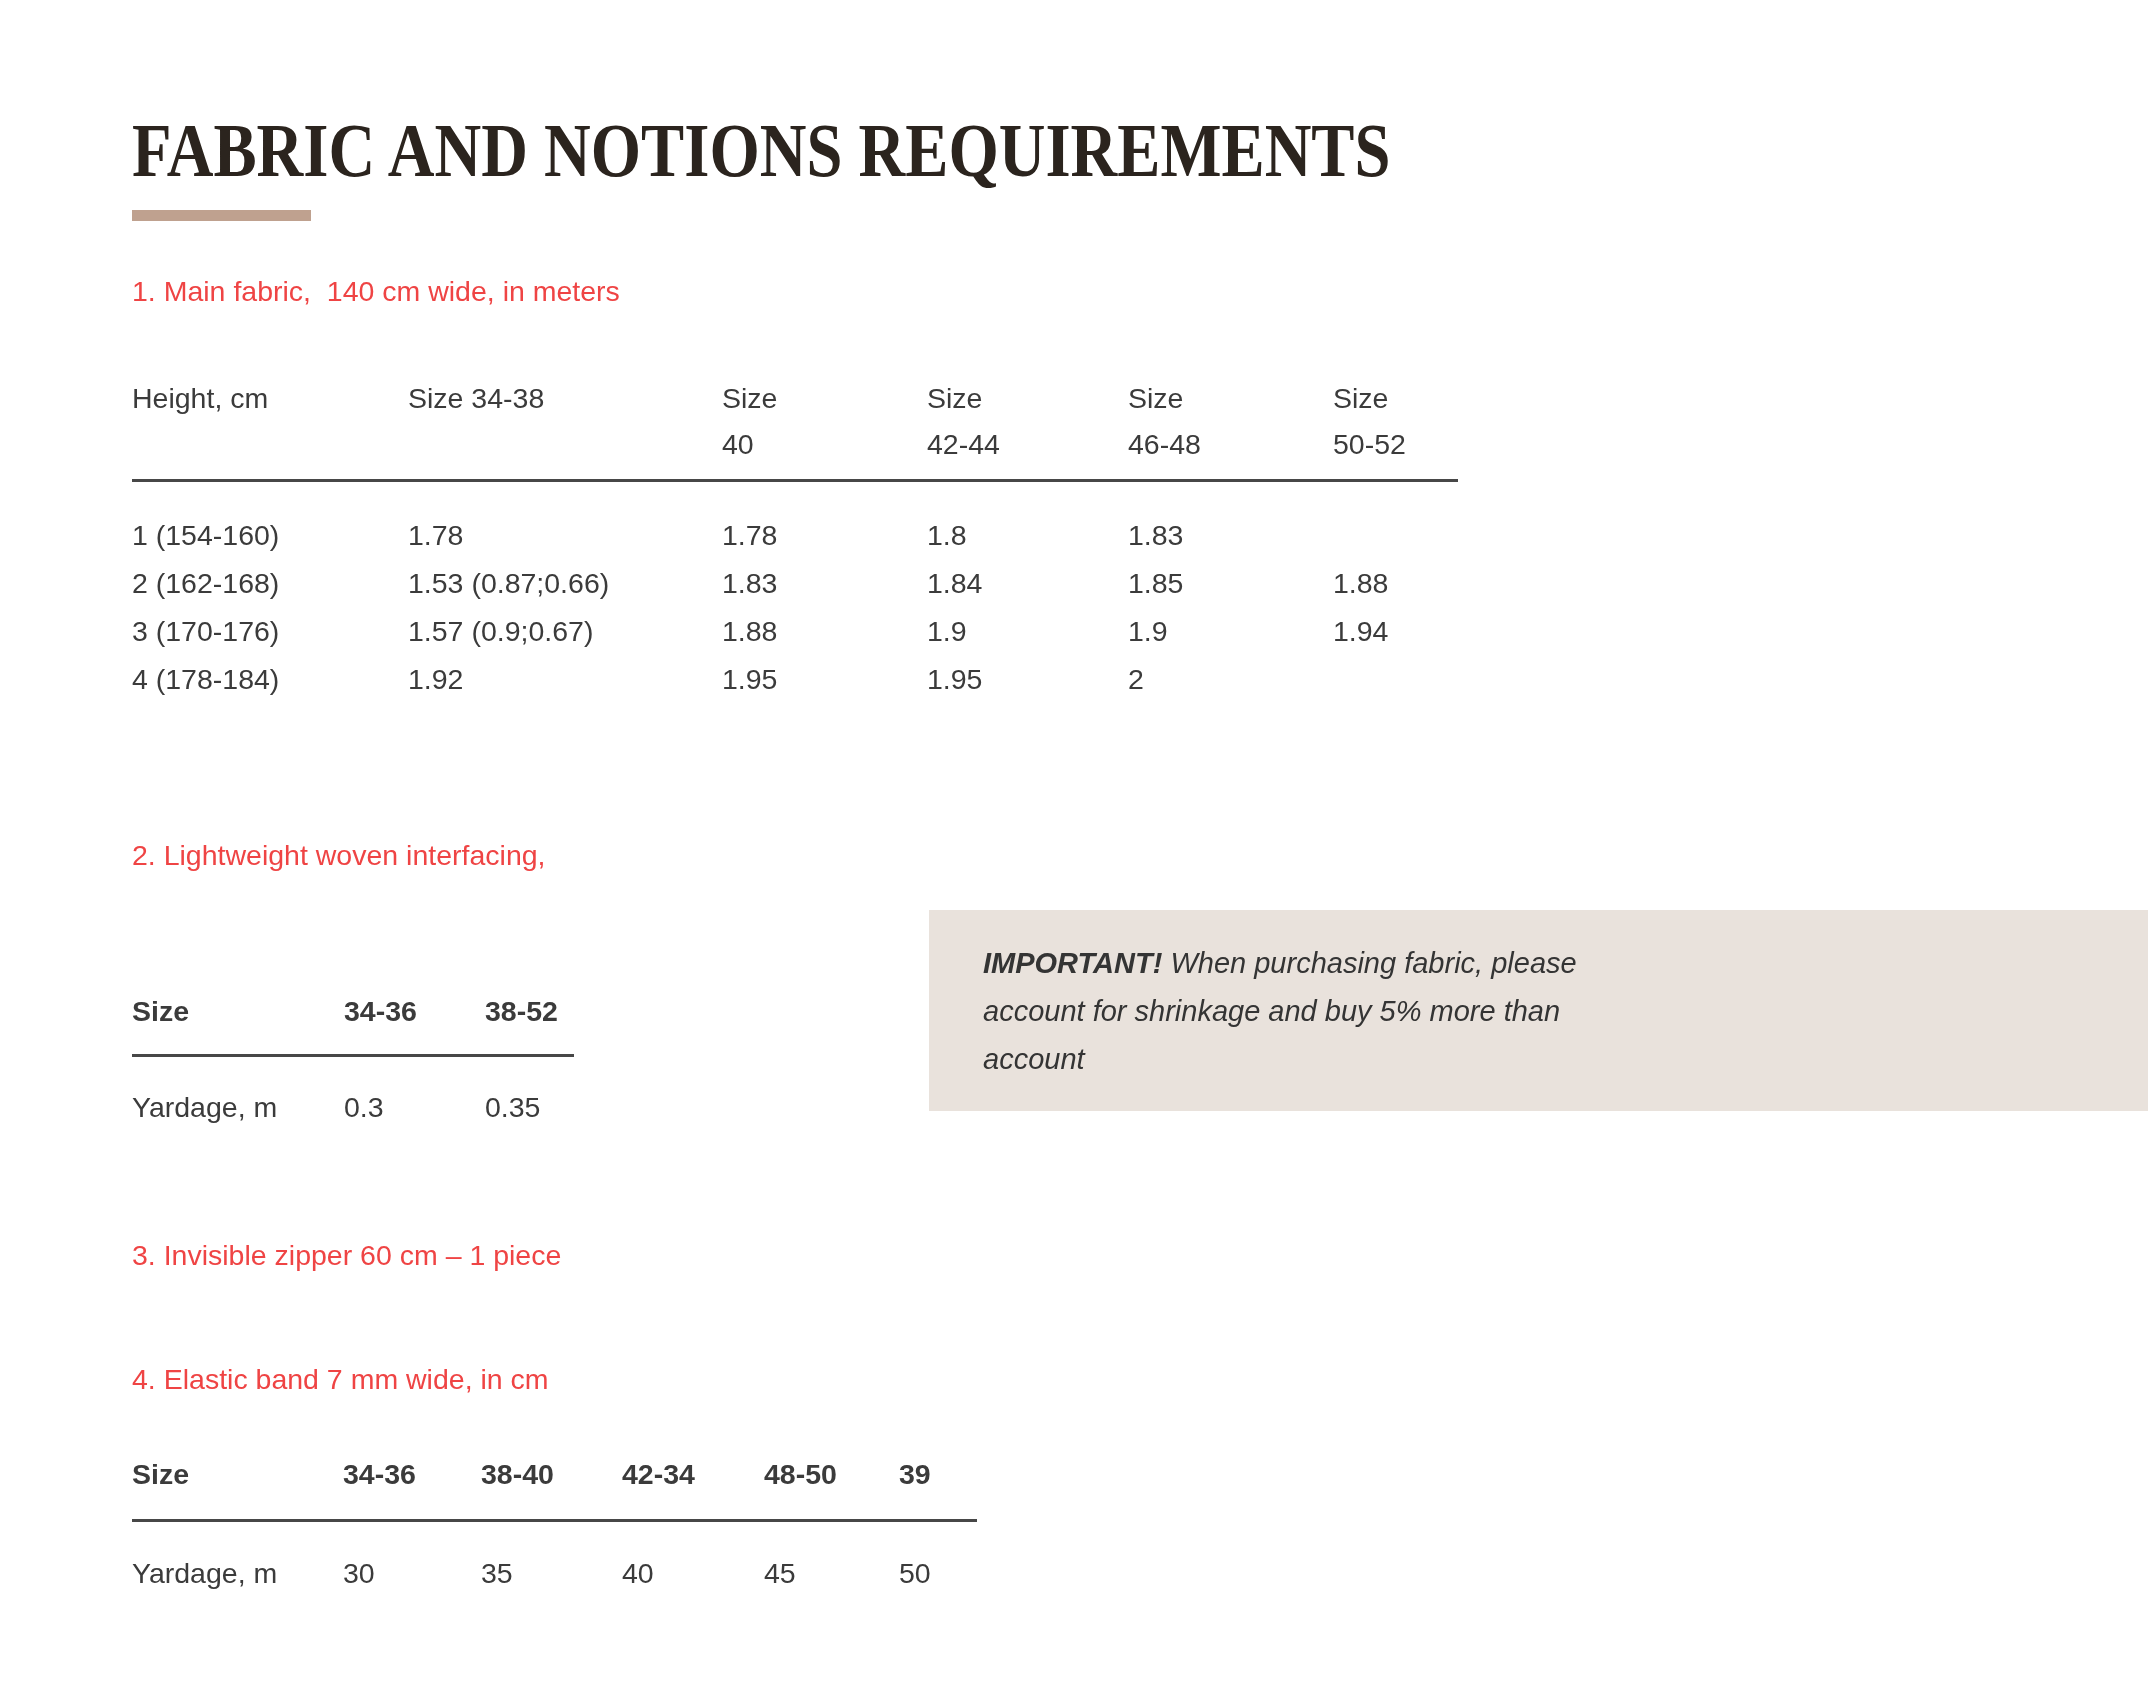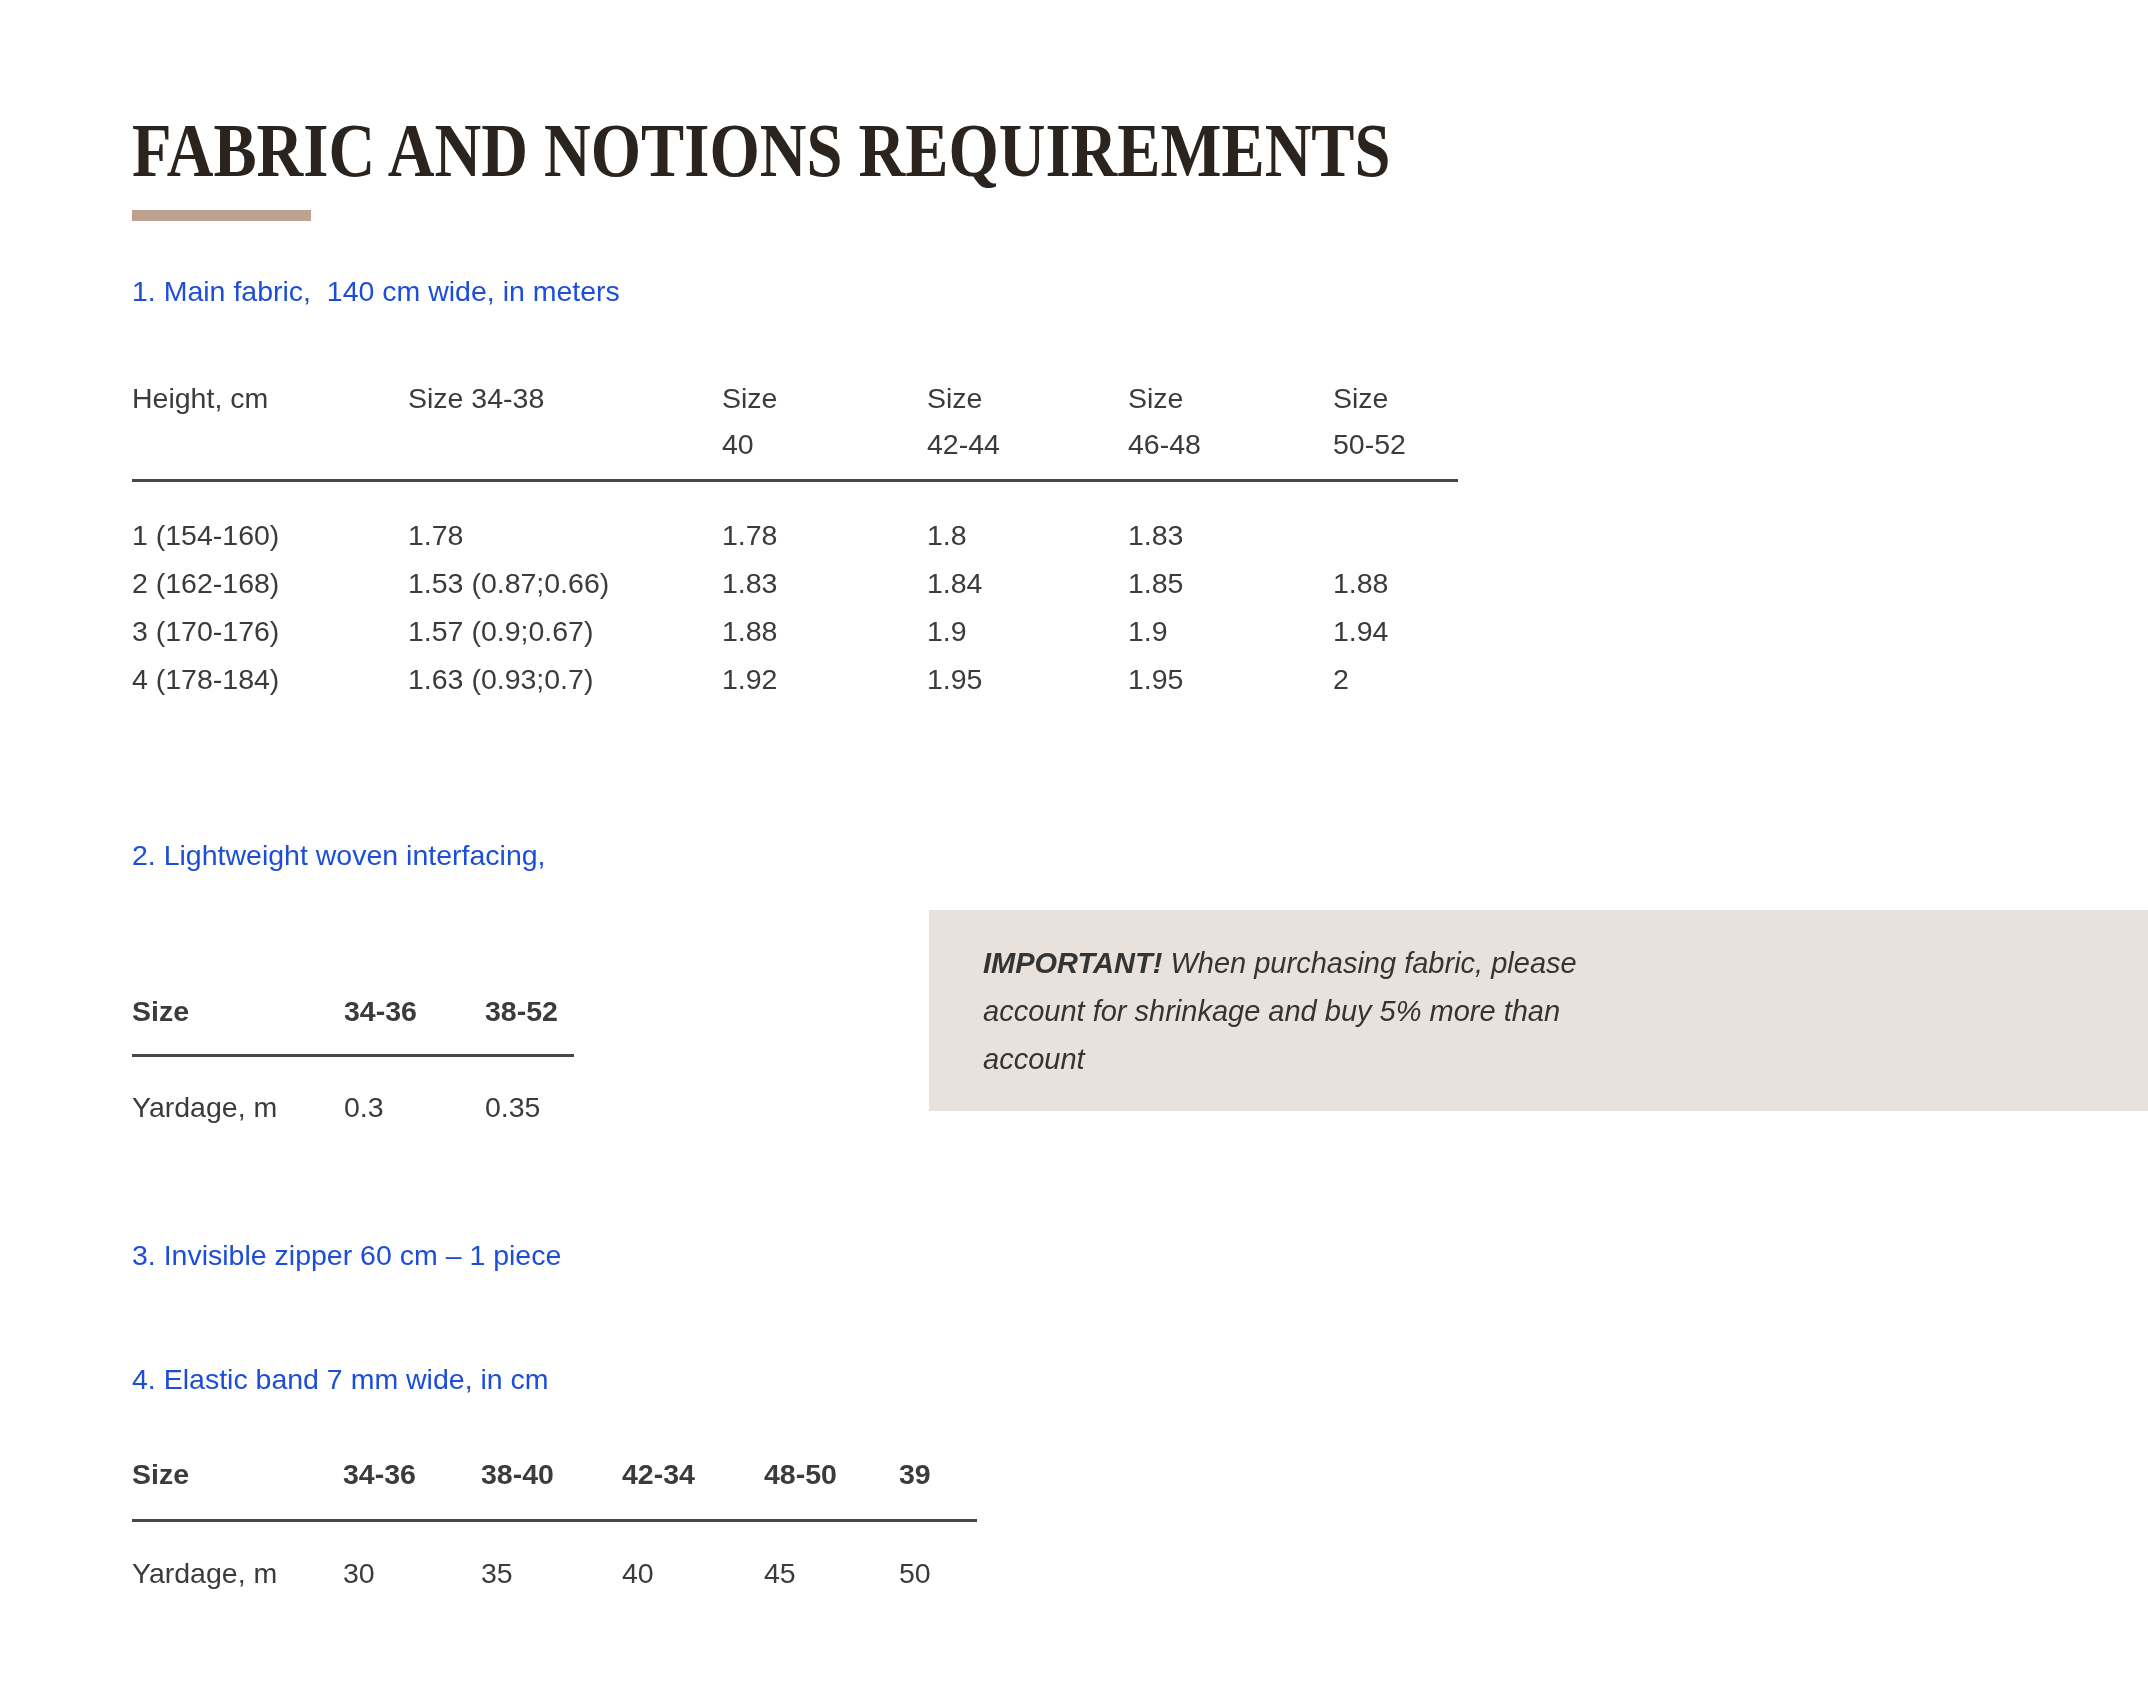--- a/index.html
+++ b/index.html
@@ -12,21 +12,21 @@
   
   .title {
     position:absolute; left:132px; top:112px; margin:0;
     font-family:"Liberation Serif", serif; font-weight:700;
     font-size:77px; line-height:77px; color:#2b241e; white-space:nowrap;
     transform:scaleX(0.84); transform-origin:left top; letter-spacing:0px;
   }
   .accent-bar { position:absolute; left:132px; top:210px; width:179px; height:11px; background:#bfa18f; }
 
   
-  .body-line { position:absolute; left:132px; font-size:28.5px; line-height:34px; color:#1d4ed8; }
+  .body-line { position:absolute; left:132px; font-size:28.5px; line-height:34px; color:#ef4444; }
 
   
   .tbl { position:absolute; left:132px; }
   .grid { display:grid; }
   .t1 .grid { grid-template-columns:276px 314px 205px 201px 205px 1fr; }
   .t2 .grid { grid-template-columns:212px 141px 1fr; }
   .t4 .grid { grid-template-columns:211px 138px 141px 142px 135px 1fr; }
   .cell { font-size:28.5px; line-height:48px; }
   .hcell { font-size:28.5px; line-height:46px; }
   .t2 .hcell, .t4 .hcell { font-weight:700; line-height:34px; }
@@ -113,21 +113,20 @@
       <div class="grid">
         <div class="cell">3 (170-176)</div>
         <div class="cell">1.57 (0.9;0.67)</div>
         <div class="cell">1.88</div>
         <div class="cell">1.9</div>
         <div class="cell">1.9</div>
         <div class="cell">1.94</div>
       </div>
       <div class="grid">
         <div class="cell">4 (178-184)</div>
-        <div class="cell">1.63 (0.93;0.7)</div>
         <div class="cell">1.92</div>
         <div class="cell">1.95</div>
         <div class="cell">1.95</div>
         <div class="cell">2</div>
       </div>
     </div>
   </div>
 
   <div class="body-line s2-heading">
     <div>2. Lightweight woven interfacing,</div>

